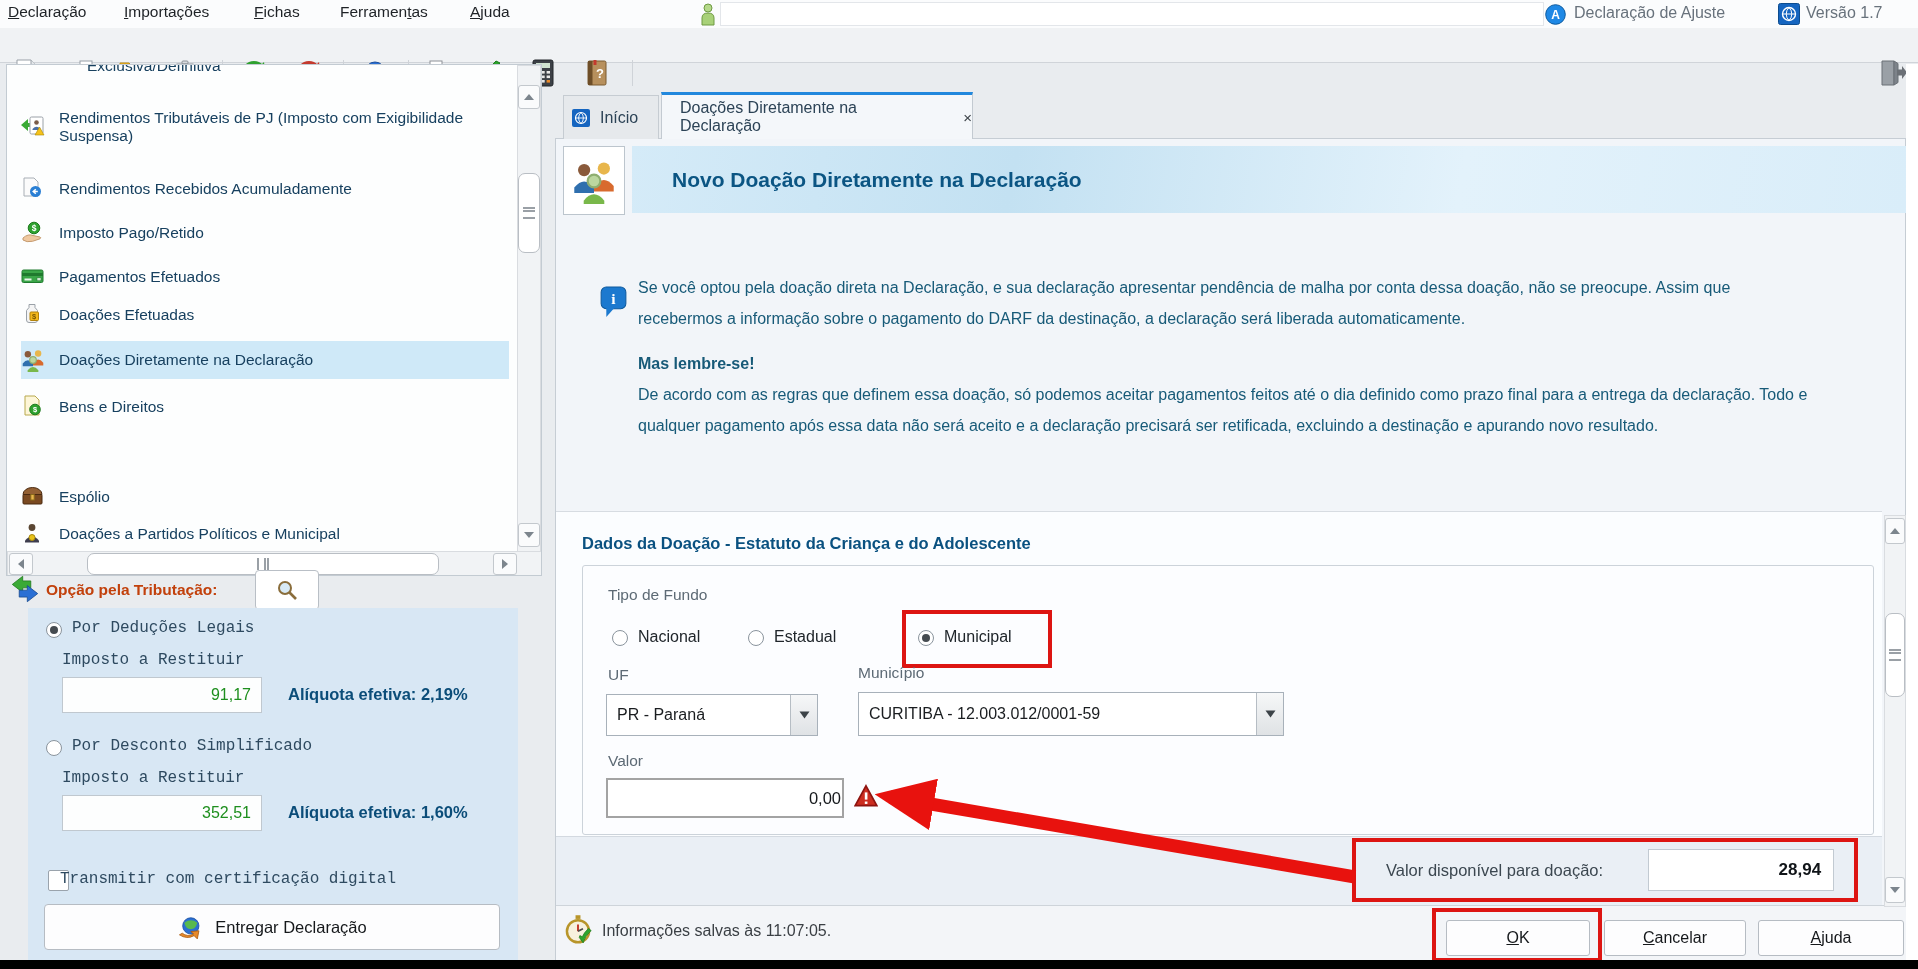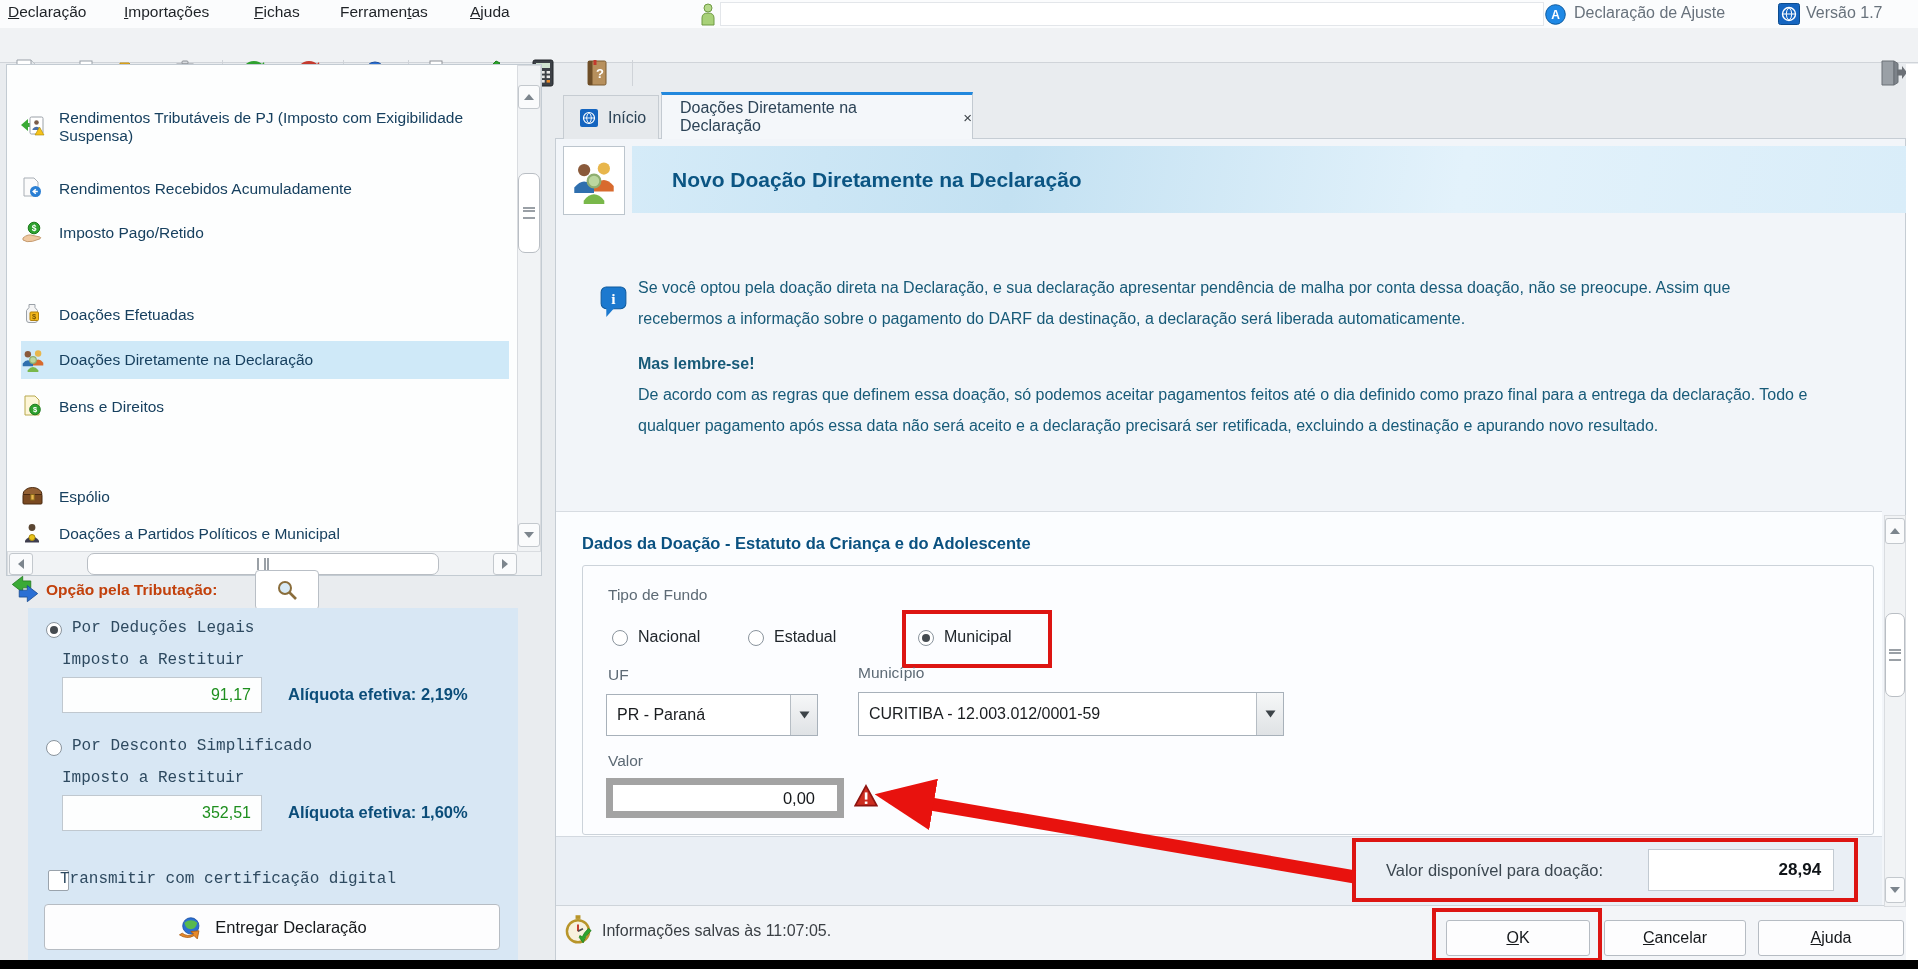--- a/index.html
+++ b/index.html
@@ -44,21 +44,21 @@
   .rb.on:after{content:"";display:block;width:8px;height:8px;margin:3px;border-radius:50%;background:#454b50;}
   .blab{font-size:16px;color:#2e4a60;cursor:default;font-family:Liberation Mono, monospace;}
   .num-input{background:#fdfefe;border:1px solid #c0c8cf;height:36px;box-sizing:border-box;display:flex;align-items:center;justify-content:flex-end;padding-right:10px;font-size:16px;color:#1e8f1e;}
   .aliquota{font-weight:bold;font-size:16.5px;color:#0b4d79;}
   .chk{width:19px;height:19px;background:#fff;border:1px solid #9aa3ac;border-radius:2px;cursor:pointer;}
   .entregar-btn{left:16px;top:296px;width:454px;height:44px;background:#fdfdfe;border:1px solid #b6bcc3;border-radius:4px;display:flex;align-items:center;justify-content:center;gap:12px;font-size:16.5px;color:#15181b;cursor:pointer;}
 
   
   .page{left:555px;top:138px;width:1351px;height:824px;background:#f2f5f9;border:1px solid #c6cdd4;box-sizing:border-box;}
   .tab{display:flex;align-items:center;gap:10px;font-size:16px;color:#2c4356;cursor:pointer;box-sizing:border-box;}
-  .tab-inicio{left:563px;top:95px;width:96px;height:44px;background:#e6e9ec;border:1px solid #c6ccd2;border-bottom:none;padding-left:16px;}
+  .tab-inicio{left:563px;top:95px;width:96px;height:44px;background:#e6e9ec;border:1px solid #c6ccd2;border-bottom:none;padding-left:8px;}
   .tab-active{left:661px;top:92px;width:312px;height:47px;background:#f4f7fa;border:1px solid #c3cad1;border-bottom:none;border-top:3px solid #2188dd;padding-left:18px;z-index:3;}
   .tab-close{margin-left:14px;color:#3c4348;font-size:15px;cursor:pointer;}
   .banner-icon-box{left:563px;top:146px;width:60px;height:67px;background:#fff;border:1px solid #bcc5cd;display:flex;align-items:center;justify-content:center;}
   .banner{left:632px;top:146px;width:1274px;height:67px;
           background:linear-gradient(100deg,#d5ebf8 0%,#c3e1f2 30%,#e3f2fb 65%,#d9edf9 100%);
           display:flex;align-items:center;}
   .banner-title{margin-left:40px;font-size:21px;font-weight:bold;color:#0b5583;}
 
   .info-text{left:638px;top:272px;width:1175px;font-size:16px;line-height:31px;color:#175a78;}
   .info-text p{margin:0 1px 14px 0;}
@@ -66,21 +66,21 @@
   .form-bg{left:556px;top:512px;width:1326px;height:324px;background:#fbfdff;}
   .strip{left:556px;top:836px;width:1326px;height:69px;background:#eaeff5;border-top:1px solid #d3d9e0;box-sizing:border-box;}
 
   .form-title{left:582px;top:534px;font-size:16.5px;font-weight:bold;color:#0a5180;}
   .fieldset{left:582px;top:565px;width:1292px;height:270px;border:1px solid #ccd3da;border-radius:3px;background:#fcfdff;box-sizing:border-box;}
   .flabel{font-size:15.5px;color:#5d6a75;}
   .rlab{font-size:16px;color:#20262b;}
   .select{background:#fff;border:1px solid #a8b1ba;display:flex;align-items:center;box-sizing:border-box;cursor:pointer;}
   .select .stext{flex:1;padding-left:10px;font-size:16px;color:#1a1d20;}
   .select .schev{flex:none;width:26px;align-self:stretch;background:linear-gradient(#f6f7f8,#dfe2e5);border-left:1px solid #b6bdc4;display:flex;align-items:center;justify-content:center;}
-  .valor-input{left:606px;top:778px;width:238px;height:40px;background:#fff;border:7px solid #a3a3a3;box-sizing:border-box;display:flex;align-items:center;justify-content:flex-end;padding-right:22px;font-size:16.5px;color:#16191c;}
+  .valor-input{left:606px;top:778px;width:238px;height:40px;background:#fff;border:2px solid #a3a3a3;box-sizing:border-box;display:flex;align-items:center;justify-content:flex-end;padding-right:1px;font-size:16.5px;color:#16191c;}
 
   .ann{border:4px solid #dd1512;box-sizing:border-box;pointer-events:none;}
   .vd-box{left:1352px;top:838px;width:506px;height:64px;display:flex;align-items:center;padding-left:30px;gap:45px;}
   .vd-label{font-size:16.5px;color:#3c4750;}
   .vd-field{width:186px;height:42px;background:#fff;border:1px solid #c2cad2;box-sizing:border-box;display:flex;align-items:center;justify-content:flex-end;padding-right:12px;font-size:17px;font-weight:bold;color:#101418;padding-left:40px;}
 
   .bottom-bar{left:556px;top:905px;width:1350px;height:55px;background:#f3f5f8;border-top:1px solid #ced4da;box-sizing:border-box;}
   .status-text{left:602px;top:922px;font-size:16px;color:#3a3f44;}
   .btn{top:920px;height:36px;background:#fdfdfe;border:1px solid #b6bcc3;border-radius:3px;display:flex;align-items:center;justify-content:center;font-size:16px;color:#15181b;cursor:pointer;box-sizing:border-box;}
 
@@ -227,20 +227,24 @@
   <span class="abs tb-icon" style="left:1878px">
     <svg width="30" height="28" viewBox="0 0 30 28">
         <path d="M4,2 h12 v24 h-12 z" fill="#9aa0a6" stroke="#6b7076"></path>
         <path d="M16,2 l4,2.5 v19 l-4,2.5 z" fill="#7d838a" stroke="#6b7076"></path>
         <polygon points="19,10.5 24,10.5 24,7 29,13.5 24,20 24,16.5 19,16.5" fill="#6b7076"></polygon>
       </svg>
   </span>
 </div>
 
 <div class="abs slist">
+  <div class="abs srow" style="top:-14px;height:30px">
+    <span class="sicon"></span>
+    <span style="margin-left:28px">Exclusiva/Definitiva</span>
+  </div>
   <div class="abs srow" style="top:34px;height:56px">
     <span class="sicon"><svg width="24" height="22" viewBox="0 0 24 22">
           <polygon points="0,10 7,4 7,8 11,8 11,12 7,12 7,16" fill="#3aaa35"></polygon>
           <rect x="9" y="2" width="13" height="17" rx="1.5" fill="#fff" stroke="#9aa1a8"></rect>
           <circle cx="15.5" cy="7.5" r="2.3" fill="#7a5c49"></circle>
           <path d="M11.5,14 q4,-4.5 8,0 v1 h-8 z" fill="#4a6fa5"></path>
           <polygon points="18.5,12 23,20 14,20" fill="#f6c21a" stroke="#a88600" stroke-width="0.6"></polygon>
         </svg></span>
     <span style="width:430px">Rendimentos Tributáveis de PJ (Imposto com Exigibilidade Suspensa)</span>
   </div>
@@ -252,20 +256,29 @@
         </svg></span>
     <span>Rendimentos Recebidos Acumuladamente</span>
   </div>
   <div class="abs srow" style="top:150px;height:36px">
     <span class="sicon"><svg width="23" height="22" viewBox="0 0 23 22">
           <circle cx="13" cy="7" r="5.8" fill="#2fa12f" stroke="#1c7a1c"></circle>
           <text x="13" y="10" font-size="8.5" fill="#fff" text-anchor="middle" font-weight="bold" font-family="Liberation Sans,sans-serif">$</text>
           <path d="M2,17 q5,-4.5 10,-2.5 l7,1.5 q1.5,0.6 0,1.8 l-7.5,2.5 q-6,1.3 -9.5,-1.3 z" fill="#f0c9a0" stroke="#c59a6e"></path>
         </svg></span>
     <span>Imposto Pago/Retido</span>
+  </div>
+  <div class="abs srow" style="top:194px;height:36px">
+    <span class="sicon"><svg width="23" height="22" viewBox="0 0 23 22">
+          <rect x="1" y="5" width="21" height="12.5" rx="1.5" fill="#3aa648" stroke="#1f7a2e"></rect>
+          <rect x="1" y="8" width="21" height="3" fill="#1f7a2e"></rect>
+          <rect x="3.5" y="13.5" width="7" height="2" fill="#e9f4ea"></rect>
+          <rect x="16" y="12.8" width="4" height="3" fill="#cfe8d2" stroke="#1f7a2e" stroke-width="0.5"></rect>
+        </svg></span>
+    <span>Pagamentos Efetuados</span>
   </div>
   <div class="abs srow" style="top:232px;height:36px">
     <span class="sicon"><svg width="22" height="22" viewBox="0 0 22 22">
           <path d="M8,1.5 h6 v3 l2.5,3 v9.5 a2.5,2.5 0 0 1 -2.5,2.5 h-6 a2.5,2.5 0 0 1 -2.5,-2.5 v-9.5 l2.5,-3 z" fill="#f4f4f4" stroke="#9aa1a8"></path>
           <rect x="9" y="9" width="8.5" height="8.5" rx="1" fill="#f3b71c" stroke="#b3830a"></rect>
           <text x="13.2" y="15.6" font-size="7.5" fill="#7a5800" text-anchor="middle" font-weight="bold" font-family="Liberation Sans,sans-serif">$</text>
         </svg></span>
     <span>Doações Efetuadas</span>
   </div>
   <div class="abs srow sel" style="top:276px;height:38px">

